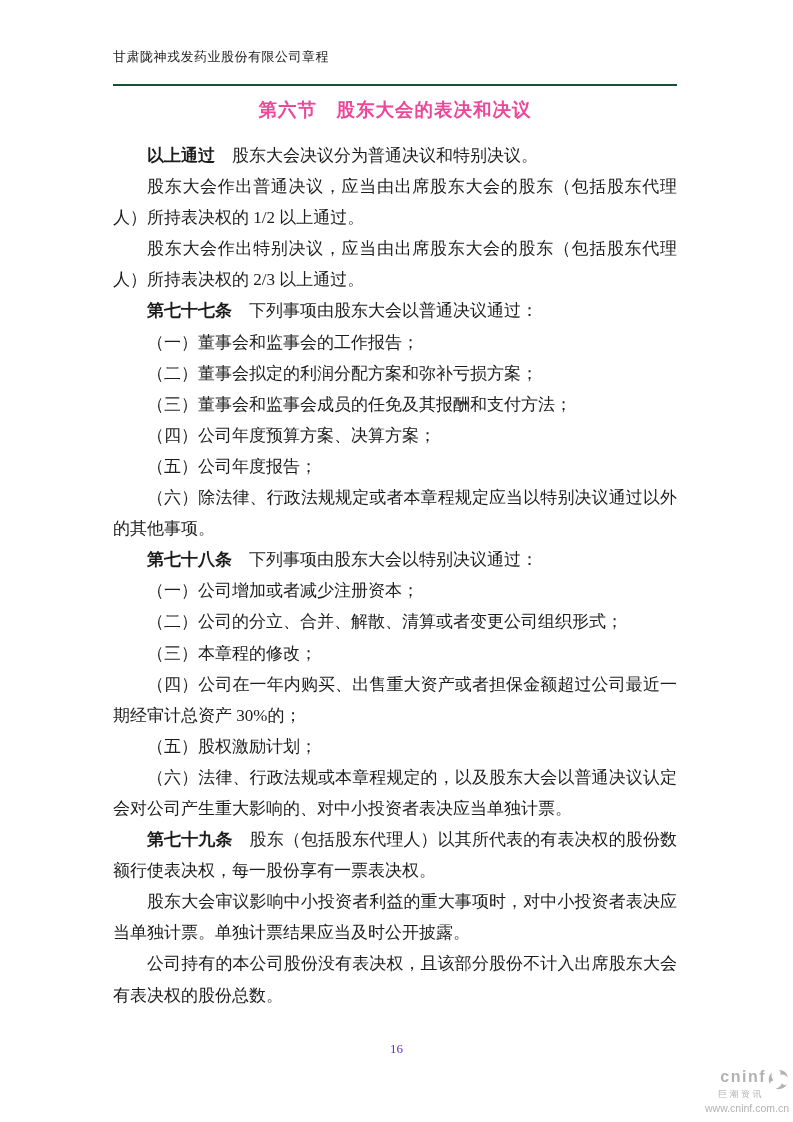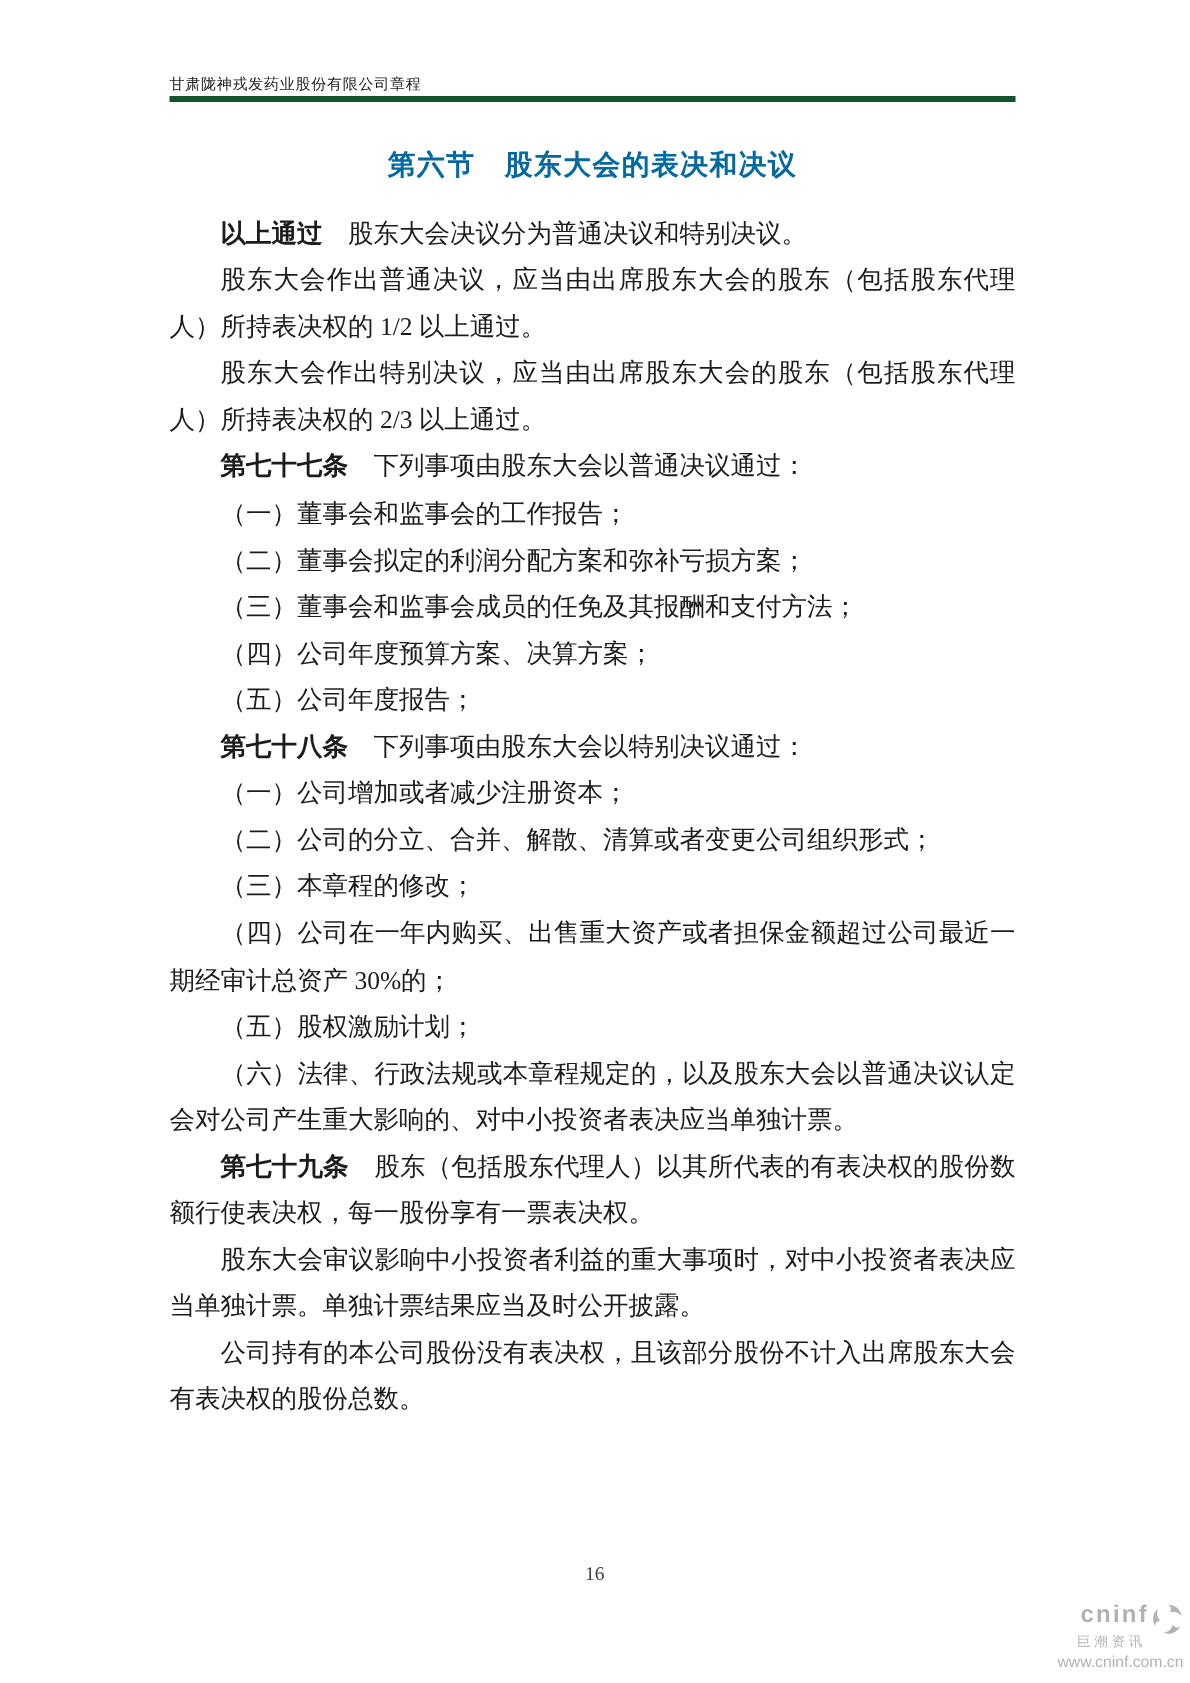--- a/index.html
+++ b/index.html
@@ -6,49 +6,49 @@
   body {
     width:793px; height:1122px; position:relative; overflow:hidden;
     font-family:"Liberation Serif","DejaVu Serif",serif;
     color:#1c1c1c;
   }
   .page { position:absolute; inset:0; background:#ffffff; }
 
   
   .doc-header {
     position:absolute; left:113px; top:50px; width:564px;
-    font-size:10px; line-height:14px; letter-spacing:0.5px;
-    padding-bottom:0; border-bottom:4px solid #14532d;
+    font-size:13px; line-height:14px; letter-spacing:0.5px;
+    padding-bottom:20px; border-bottom:2px solid #14532d;
   }
 
   
   .section-title {
     position:absolute; left:113px; top:97px; width:564px;
     text-align:center; margin:0;
     font-family:"Liberation Sans","DejaVu Sans",sans-serif;
     font-weight:bold; font-size:18.5px; letter-spacing:1px;
-    color:#0369a1;
+    color:#ec4899;
   }
 
   
   .content {
     position:absolute; left:113px; top:140px; width:564px;
     font-size:17px; line-height:31.1px; text-align:justify;
     text-justify:inter-character;
   }
   .content p { margin:0; text-indent:2em; }
   .content .lead {
     font-family:"Liberation Sans","DejaVu Sans",sans-serif;
     font-weight:bold;
   }
 
   
   .page-number {
     position:absolute; left:0; top:1041px; width:793px;
-    text-align:center; font-size:13px; color:#404040;
+    text-align:center; font-size:13px; color:#6d28d9;
   }
   .cninfo-logo {
     position:absolute; right:4px; top:1069px; text-align:right;
     color:#b2b2b2;
     font-family:"Liberation Sans","DejaVu Sans",sans-serif;
     user-select:none;
   }
   .logo-row { display:flex; align-items:flex-start; justify-content:flex-end; gap:2px; }
   .logo-brand { font-weight:bold; font-size:16px; letter-spacing:1.5px; line-height:16px; }
   .logo-swirl { display:block; }
@@ -78,20 +78,21 @@
   <p class="para"><span class="ptext">（一）董事会和监事会的工作报告；</span></p>
 
   <p class="para"><span class="ptext">（二）董事会拟定的利润分配方案和弥补亏损方案；</span></p>
 
   <p class="para"><span class="ptext">（三）董事会和监事会成员的任免及其报酬和支付方法；</span></p>
 
   <p class="para"><span class="ptext">（四）公司年度预算方案、决算方案；</span></p>
 
   <p class="para"><span class="ptext">（五）公司年度报告；</span></p>
 
+  <p class="para"><span class="ptext">（六）除法律、行政法规规定或者本章程规定应当以特别决议通过以外的其他事项。</span></p>
 
   <p class="para"><b class="lead">第七十八条</b><span class="ptext">　下列事项由股东大会以特别决议通过：</span></p>
 
   <p class="para"><span class="ptext">（一）公司增加或者减少注册资本；</span></p>
 
   <p class="para"><span class="ptext">（二）公司的分立、合并、解散、清算或者变更公司组织形式；</span></p>
 
   <p class="para"><span class="ptext">（三）本章程的修改；</span></p>
 
   <p class="para"><span class="ptext">（四）公司在一年内购买、出售重大资产或者担保金额超过公司最近一期经审计总资产 30%的；</span></p>

